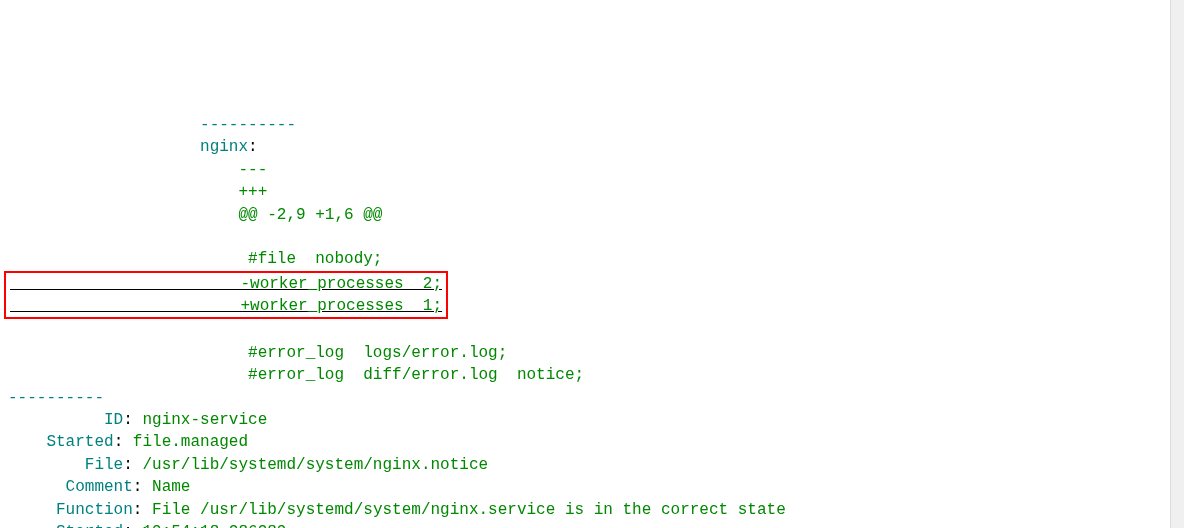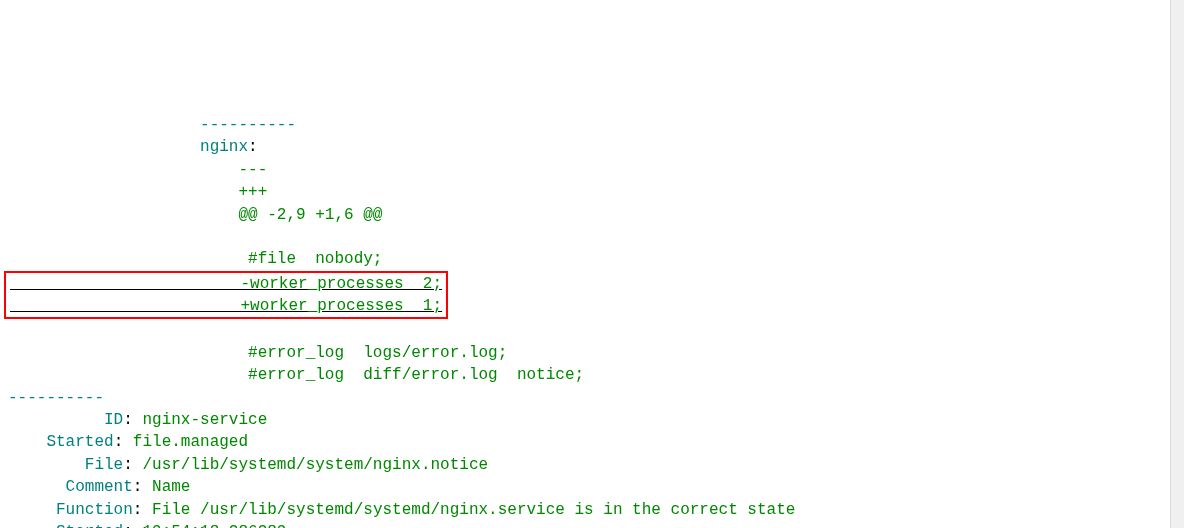--- a/index.html
+++ b/index.html
@@ -52,21 +52,21 @@
 <span class="red-box"><span class="green">                        -worker_processes  2;</span>
 <span class="green">                        +worker_processes  1;</span></span>
 <span> </span>
 <span class="green">                         #error_log  logs/error.log;</span>
 <span class="green">                         #error_log  diff/error.log  notice;</span>
 <span class="teal">----------</span>
 <span class="teal">          ID</span><span class="black">:</span><span class="green"> nginx-service</span>
 <span class="teal">    Started</span><span class="black">:</span><span class="green"> file.managed</span>
 <span class="teal">        File</span><span class="black">:</span><span class="green"> /usr/lib/systemd/system/nginx.notice</span>
 <span class="teal">      Comment</span><span class="black">:</span><span class="green"> Name</span>
-<span class="teal">     Function</span><span class="black">:</span><span class="green"> File /usr/lib/systemd/systemd/nginx.service is in the correct state</span>
+<span class="teal">     Function</span><span class="black">:</span><span class="green"> File /usr/lib/systemd/system/nginx.service is in the correct state</span>
 <span class="teal">     Started</span><span class="black">:</span><span class="green"> 19:54:18.286389</span>
 
 <span class="green"></span>
 
 
 
 
 </div>
 
 <div class="scrollbar"></div>

